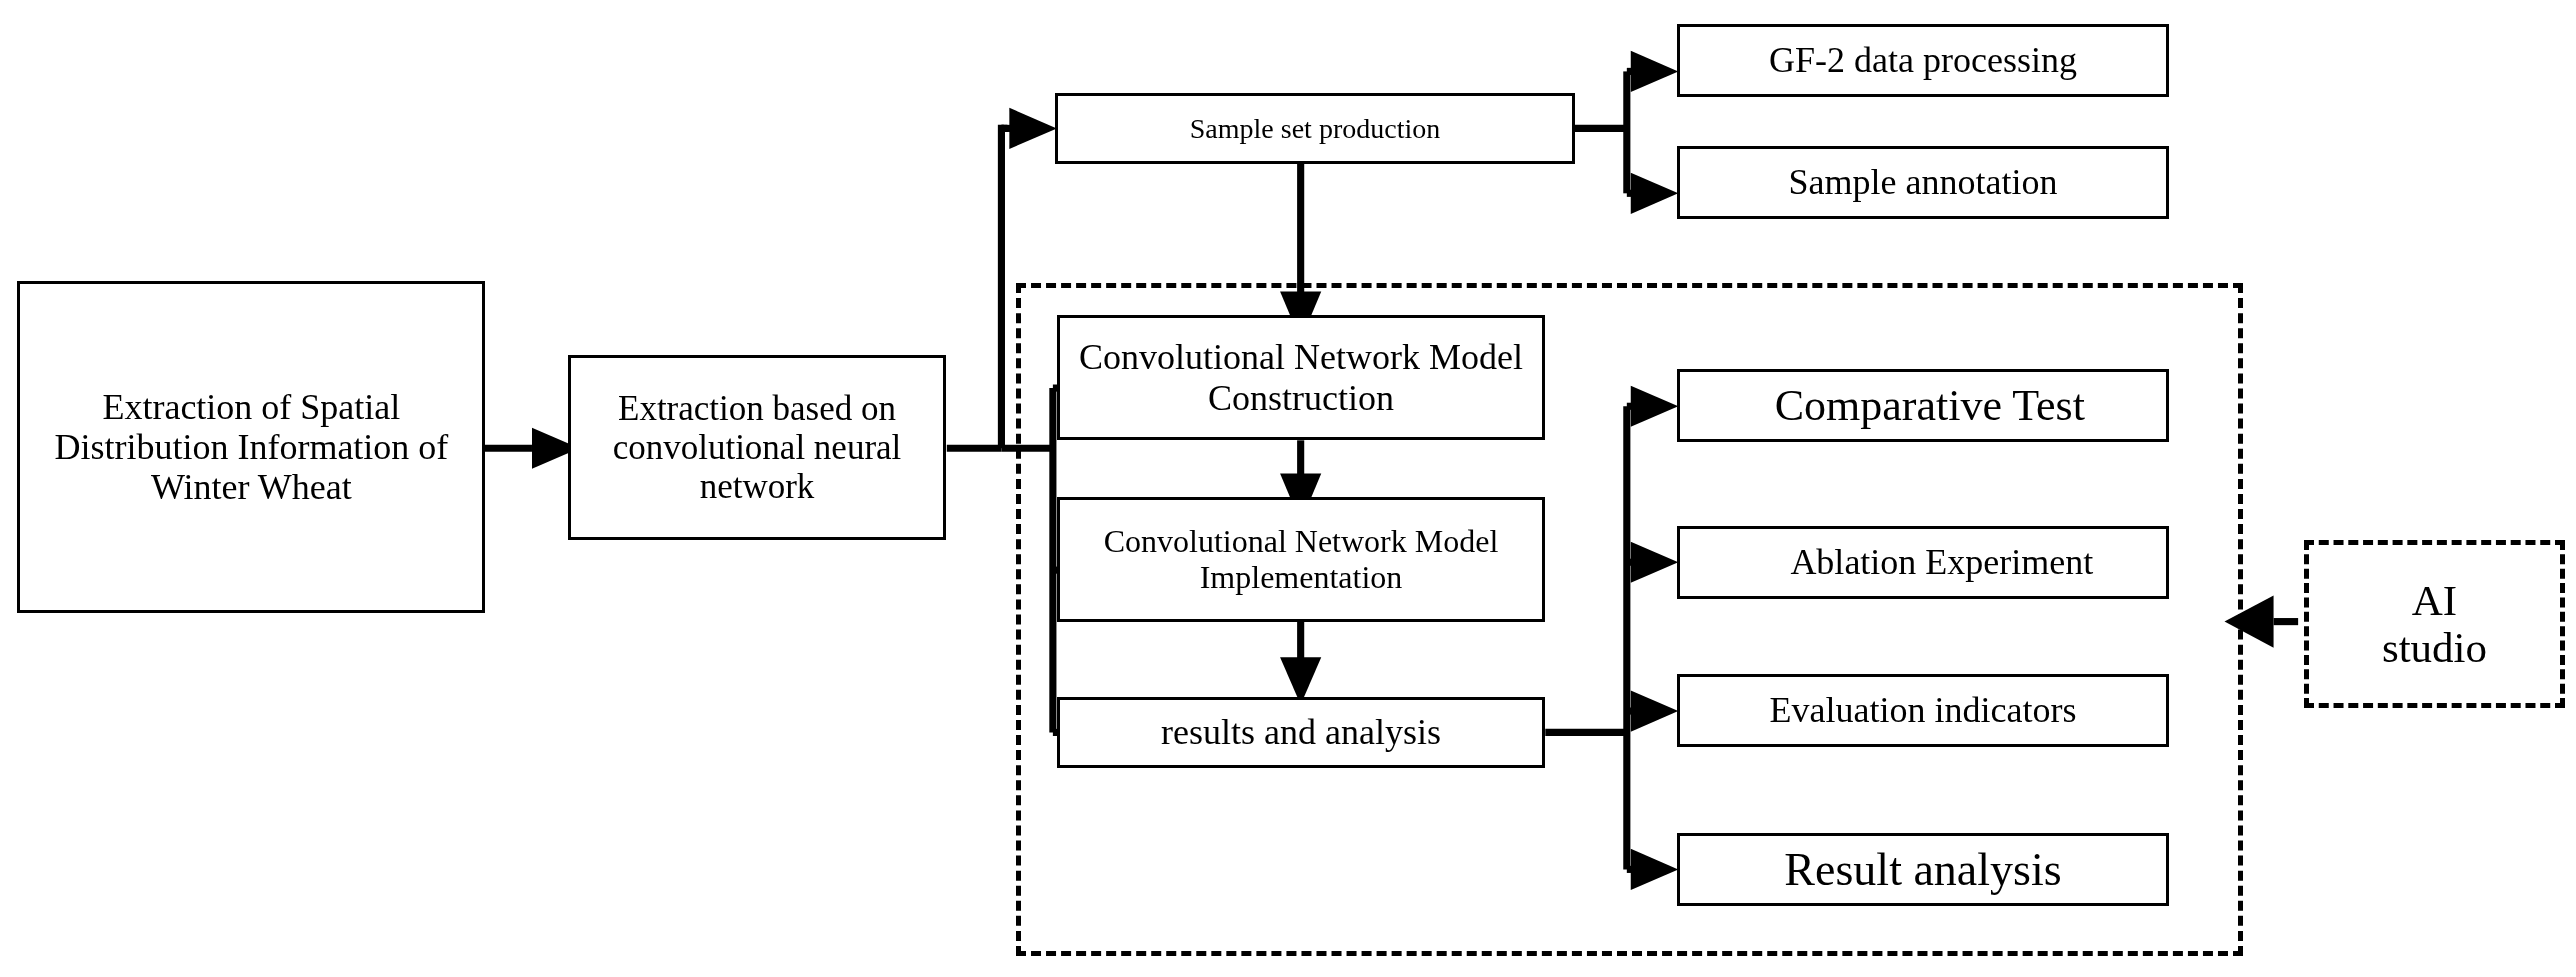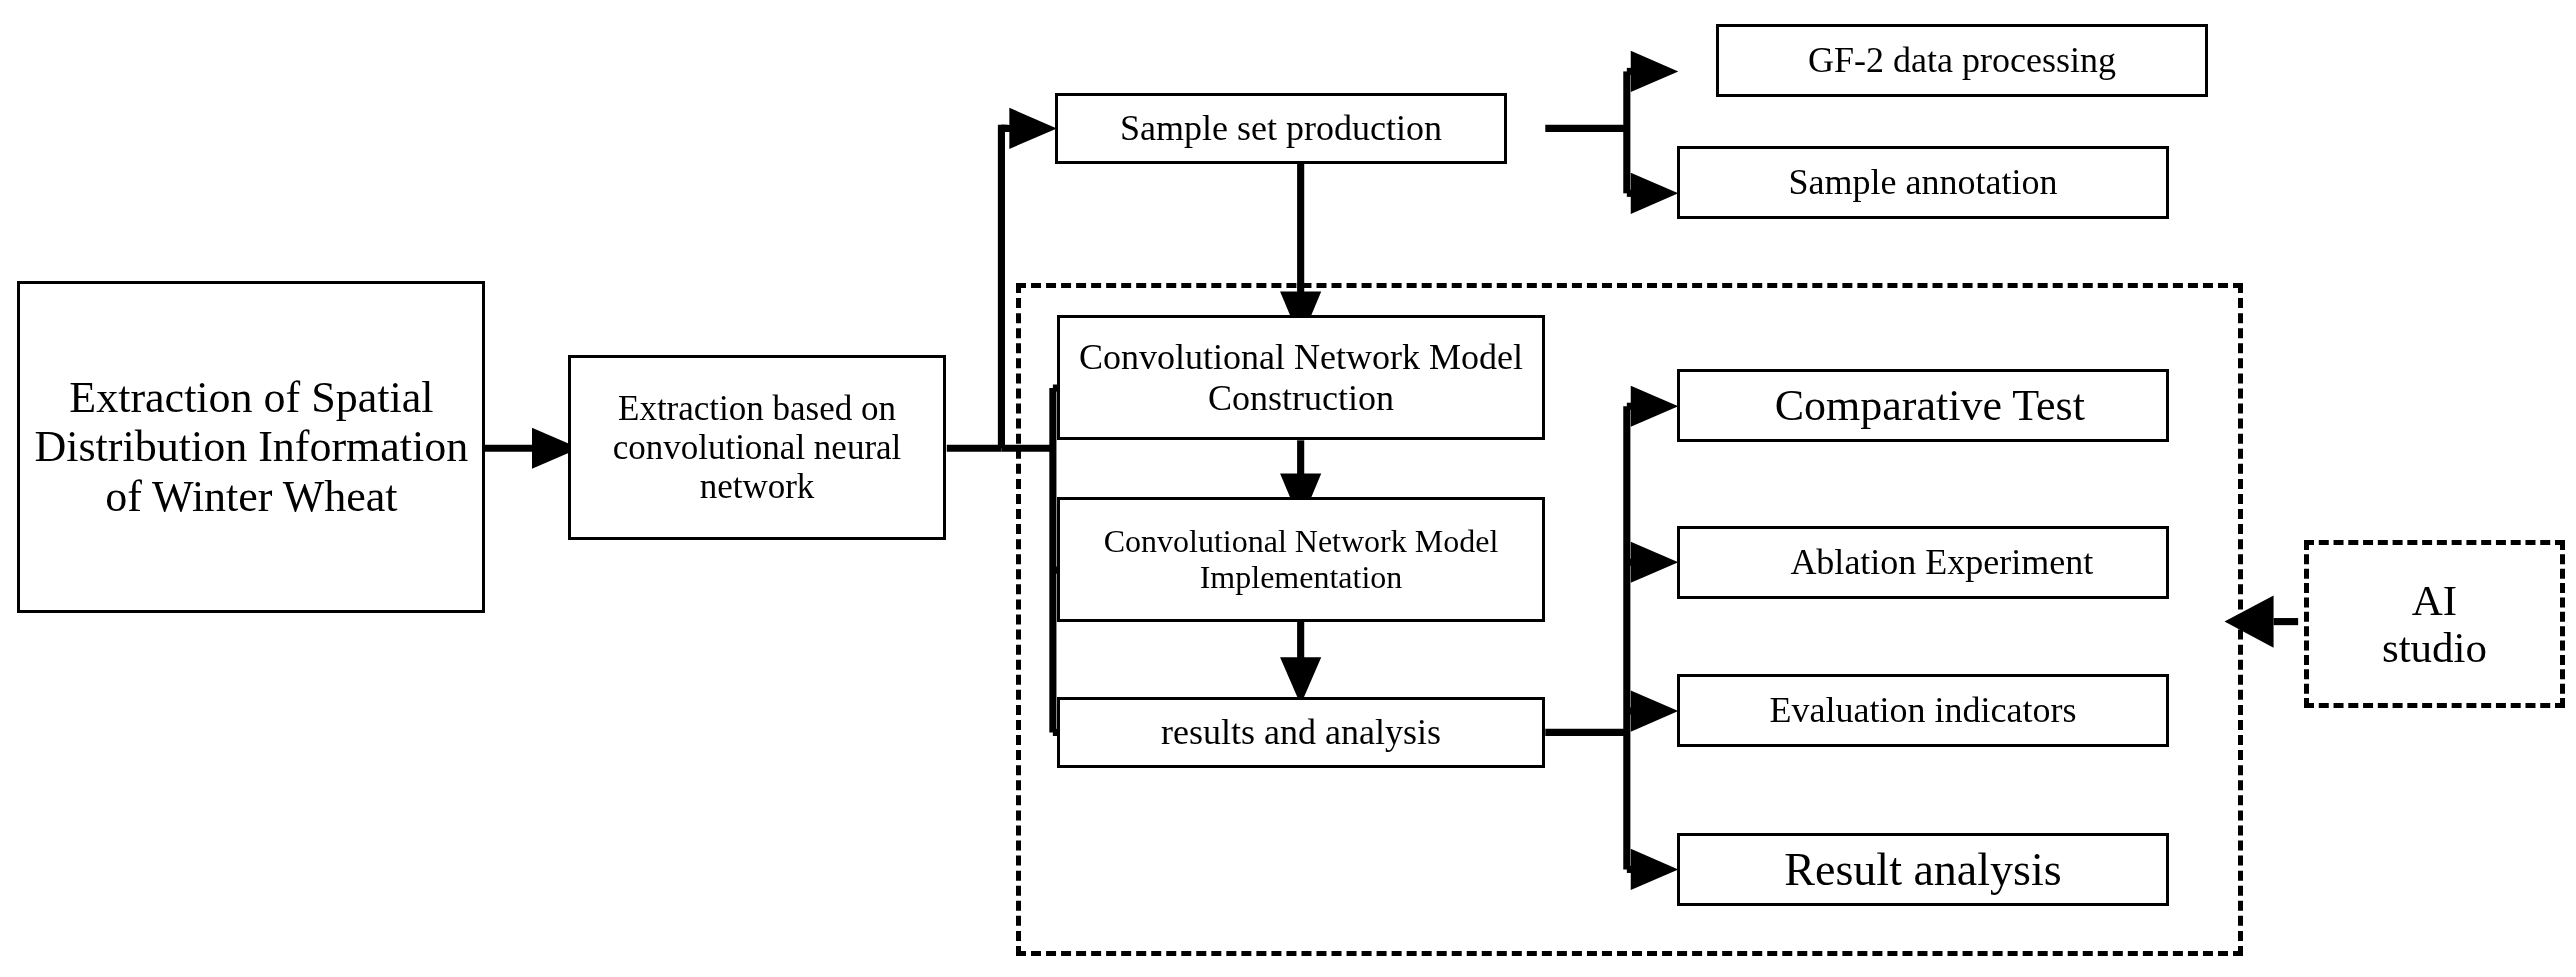--- a/index.html
+++ b/index.html
@@ -124,33 +124,33 @@
     <polygon class="head" points="2060,684 2120,710 2060,736"></polygon>
     <path class="wire" d="M 2055 898 L 2065 898"></path>
     <polygon class="head" points="2060,872 2120,898 2060,924"></polygon>
     <path class="wire" d="M 2055 1098 L 2065 1098"></path>
     <polygon class="head" points="2060,1072 2120,1098 2060,1124"></polygon>
 
     <path class="wire" d="M 2903 785 L 2872 785"></path>
     <polygon class="head" points="2872,752 2810,785 2872,818"></polygon>
   </svg>
 
-  <div class="node" style="left:17.4px; top:281px; width:468px; height:332px; font-size:44px;">
+  <div class="node" style="left:17.4px; top:281px; width:468px; height:332px; font-size:36px;">
     <span class="node-text">Extraction of Spatial Distribution Information of Winter Wheat</span>
   </div>
 
   <div class="node" style="left:568px; top:355px; width:378px; height:185px; font-size:35px;">
     <span class="node-text">Extraction based on convolutional neural network</span>
   </div>
 
-  <div class="node" style="left:1055px; top:93px; width:452px; height:71px; font-size:36px;">
+  <div class="node" style="left:1055px; top:93px; width:520px; height:71px; font-size:28px;">
     <span class="node-text">Sample set production</span>
   </div>
 
-  <div class="node" style="left:1677px; top:24px; width:492px; height:73px; font-size:36px;margin-left:39px;">
+  <div class="node" style="left:1677px; top:24px; width:492px; height:73px; font-size:36px;">
     <span class="node-text">GF-2 data processing</span>
   </div>
 
   <div class="node" style="left:1677px; top:146px; width:492px; height:73px; font-size:36px;">
     <span class="node-text">Sample annotation</span>
   </div>
 
   <div class="node" style="left:1057px; top:315px; width:488px; height:125px; font-size:36px;">
     <span class="node-text">Convolutional Network Model Construction</span>
   </div>

